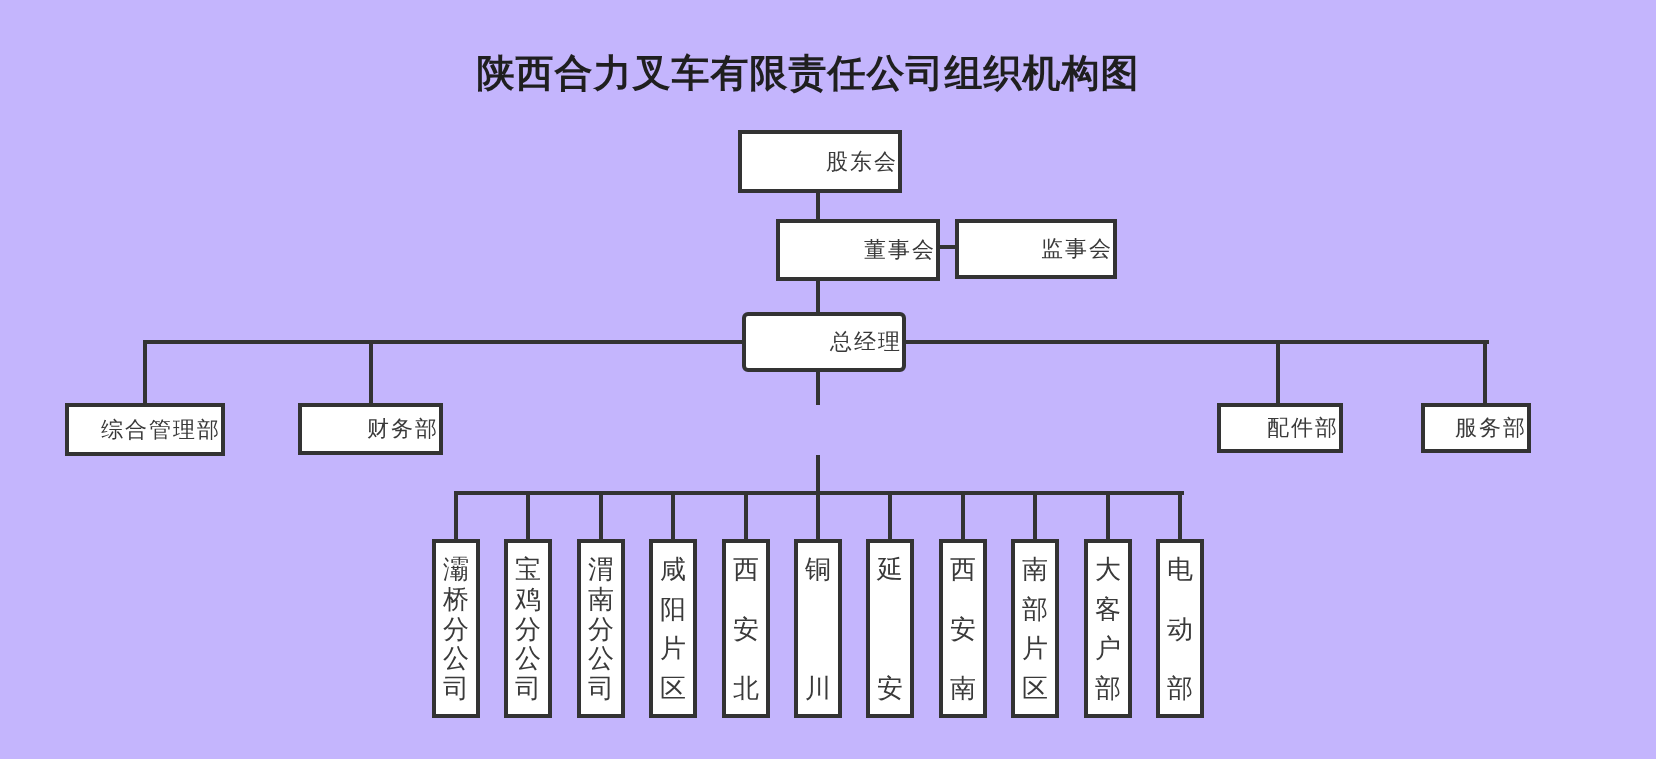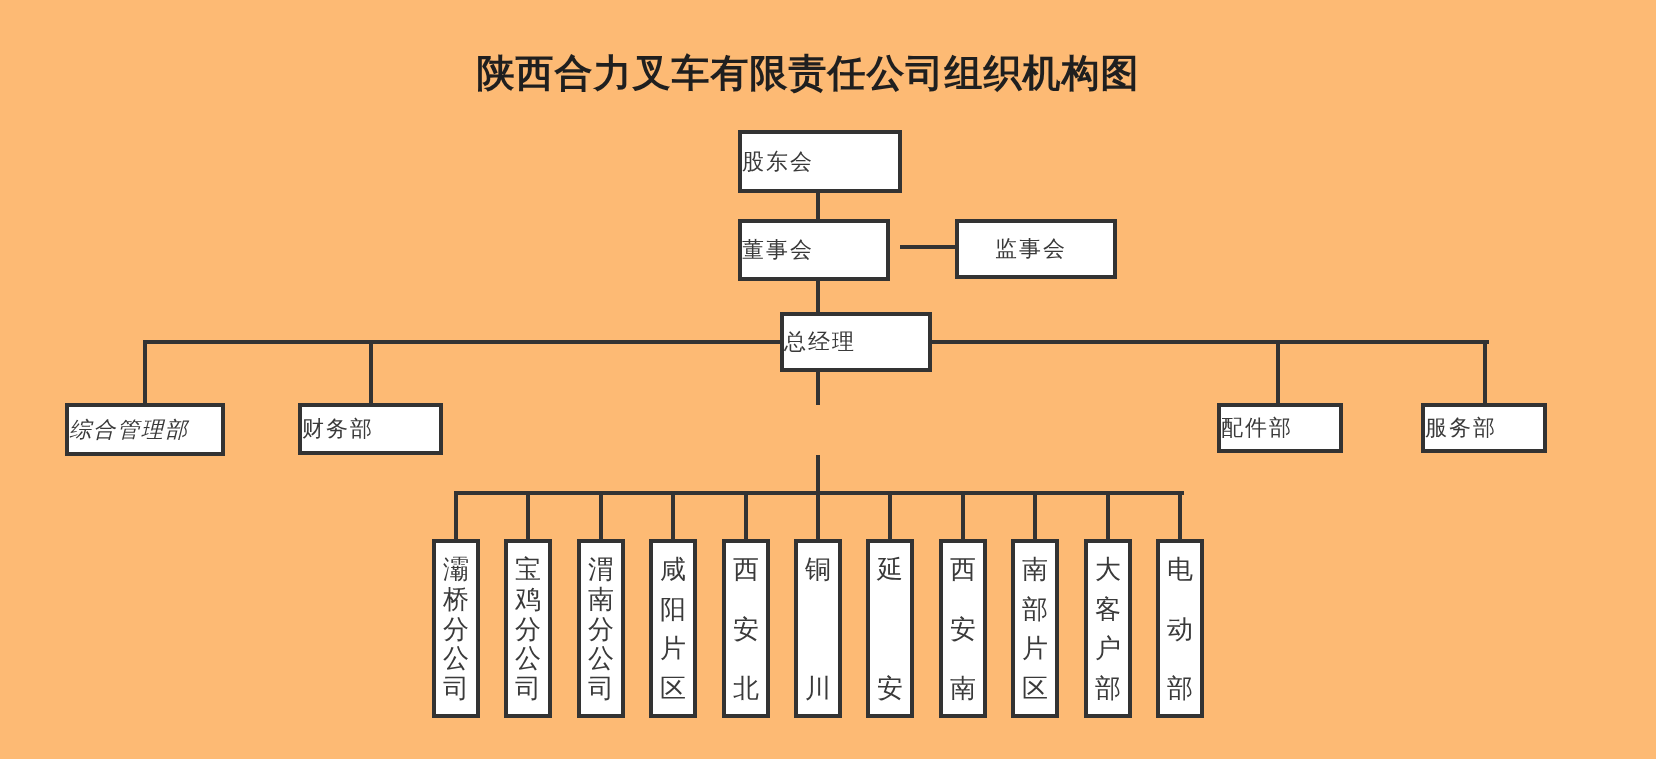--- a/index.html
+++ b/index.html
@@ -1,20 +1,20 @@
 <!DOCTYPE html>
 <html><head>
 <meta charset="utf-8">
 <style>
   html, body { margin: 0; padding: 0; background: #ffffff; }
   .canvas {
     position: relative;
     width: 1656px;
     height: 759px;
-    background: #fdba74;
+    background: #c4b5fd;
     overflow: hidden;
     font-family: "DejaVu Serif", "Liberation Serif", serif;
   }
   .title {
     position: absolute;
     left: 0;
     top: 48px;
     width: 1616px;
     text-align: center;
     font-family: "DejaVu Sans", "Liberation Sans", sans-serif;
@@ -24,21 +24,21 @@
     letter-spacing: 1px;
     white-space: nowrap;
   }
   .node {
     position: absolute;
     box-sizing: border-box;
     border: 4px solid #333333;
     background: #ffffff;
     display: flex;
     align-items: center;
-    justify-content: flex-start;
+    justify-content: flex-end;
     font-size: 22px;
     color: #3a3a3a;
     letter-spacing: 2px;
     z-index: 2;
   }
   .vnode {
     z-index: 2;
   }
   .vnode .vlabel {
     display: flex;
@@ -87,40 +87,40 @@
   <div class="line" style="left:816px;  top:491px; width:4px; height:50px;"></div>
   <div class="line" style="left:888px;  top:491px; width:4px; height:50px;"></div>
   <div class="line" style="left:961px;  top:491px; width:4px; height:50px;"></div>
   <div class="line" style="left:1033px; top:491px; width:4px; height:50px;"></div>
   <div class="line" style="left:1106px; top:491px; width:4px; height:50px;"></div>
   <div class="line" style="left:1178px; top:491px; width:4px; height:50px;"></div>
 
   <div class="node" style="left:738px; top:130px; width:164px; height:63px;">
     <span>股东会</span>
   </div>
-  <div class="node" style="left:738px; top:219px; width:152px; height:62px;">
+  <div class="node" style="left:776px; top:219px; width:164px; height:62px;">
     <span>董事会</span>
   </div>
   <div class="node" style="left:955px; top:219px; width:162px; height:60px;padding-left:36px;">
     <span>监事会</span>
   </div>
-  <div class="node" style="left:780px; top:312px; width:152px; height:60px;">
+  <div class="node" style="left:742px; top:312px; width:164px; height:60px;border-radius:6px;">
     <span>总经理</span>
   </div>
 
-  <div class="node" style="left:65px; top:403px; width:160px; height:53px;font-style:italic;">
+  <div class="node" style="left:65px; top:403px; width:160px; height:53px;">
     <span>综合管理部</span>
   </div>
   <div class="node" style="left:298px; top:403px; width:145px; height:52px;">
     <span>财务部</span>
   </div>
   <div class="node" style="left:1217px; top:403px; width:126px; height:50px;">
     <span>配件部</span>
   </div>
-  <div class="node" style="left:1421px; top:403px; width:126px; height:50px;">
+  <div class="node" style="left:1421px; top:403px; width:110px; height:50px;">
     <span>服务部</span>
   </div>
 
   <div class="node vnode" style="left:432px; top:539px; width:48px; height:179px;">
     <div class="vlabel">
         <span>灞</span>
         <span>桥</span>
         <span>分</span>
         <span>公</span>
         <span>司</span>

